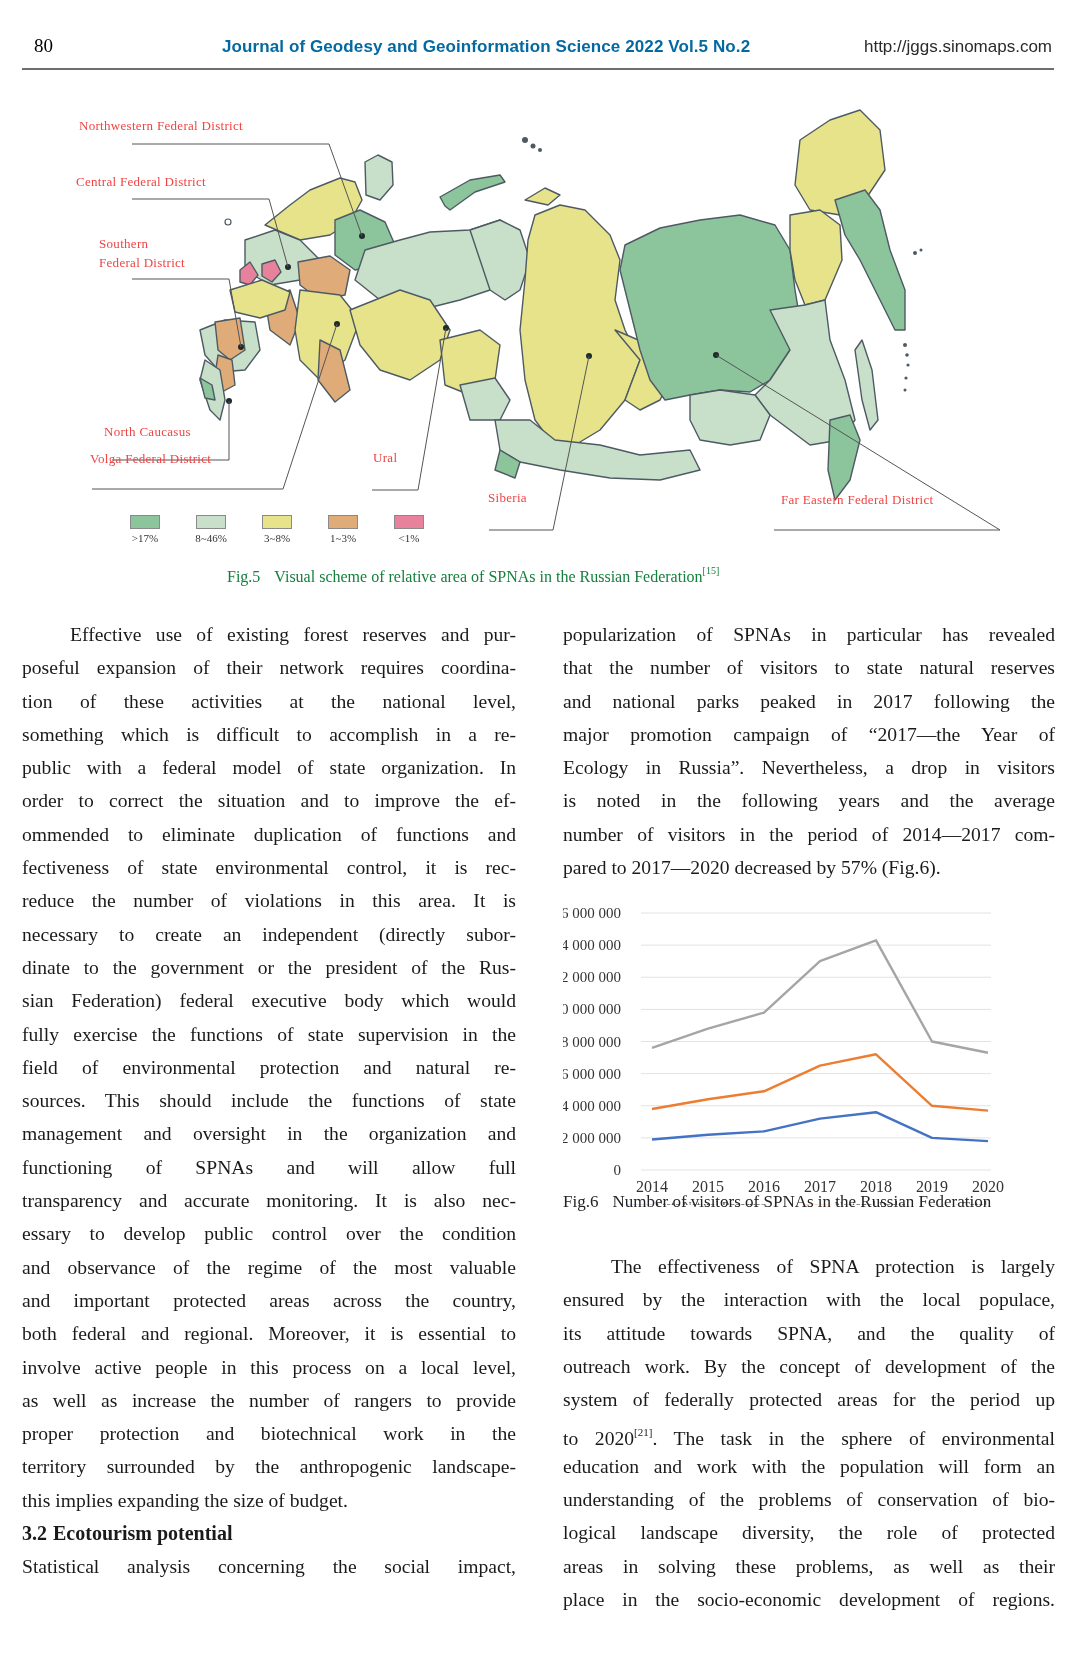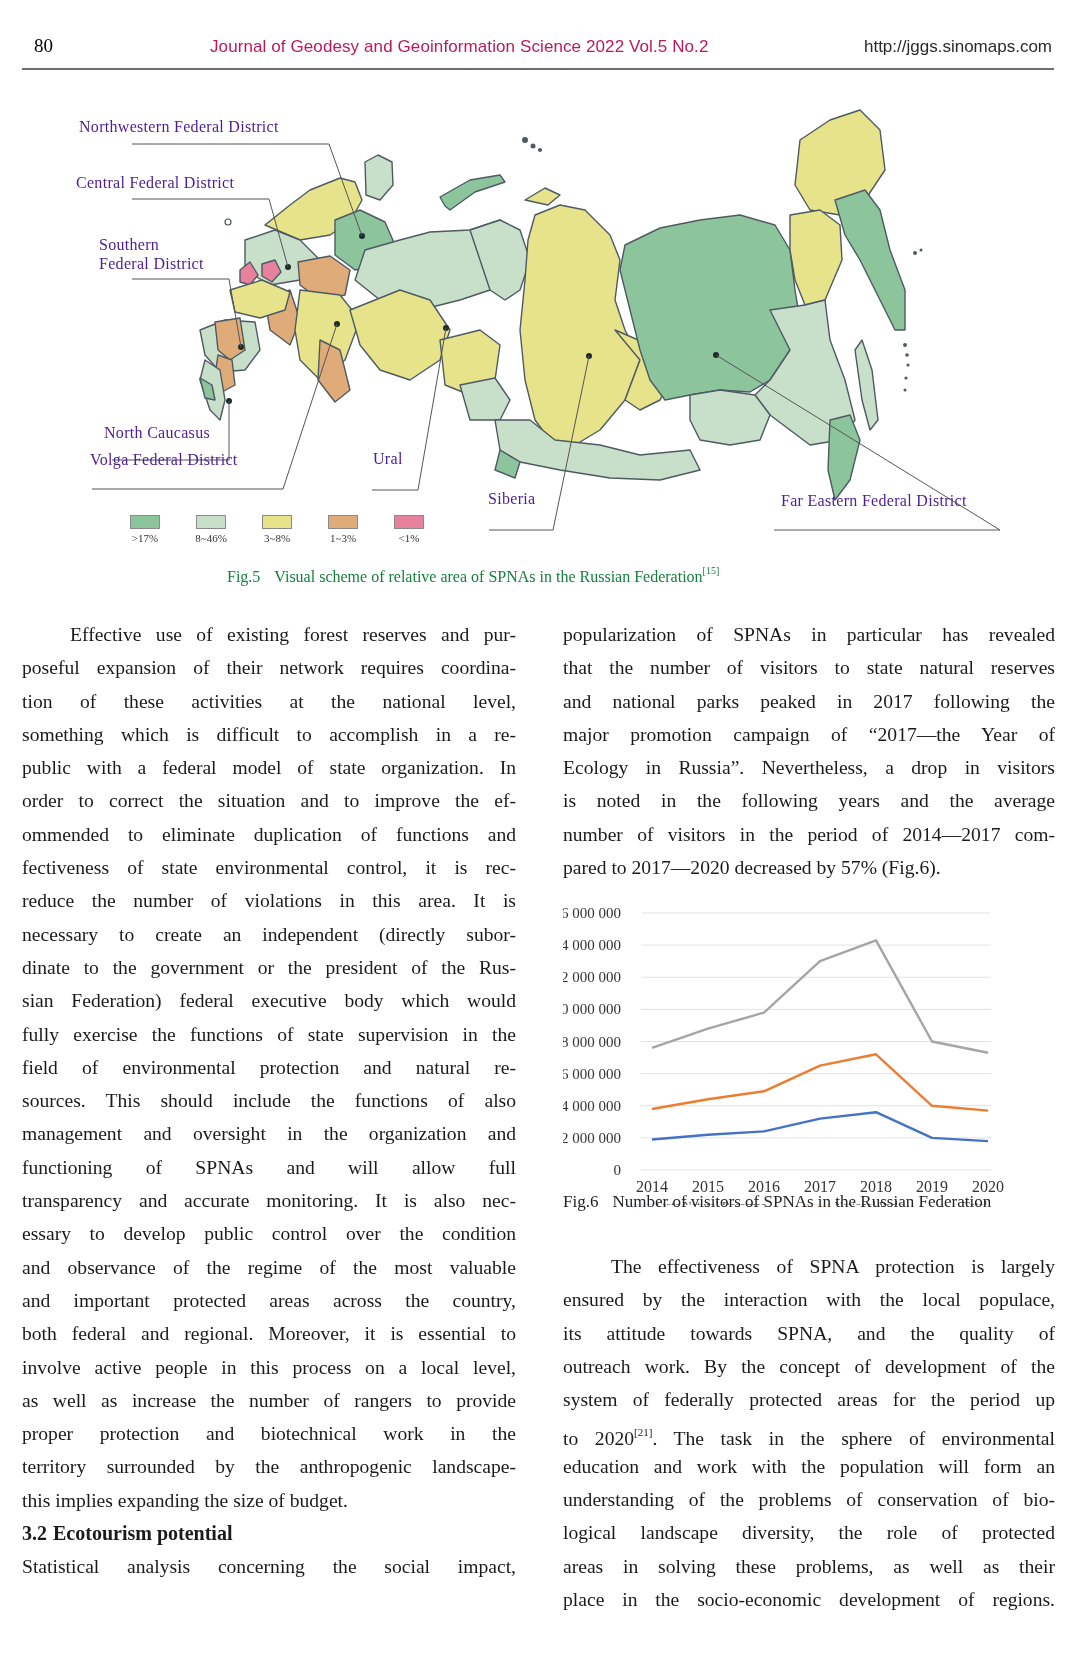--- a/index.html
+++ b/index.html
@@ -2,27 +2,27 @@
 <html><head>
 <meta charset="utf-8">
 <style>
   * { box-sizing: border-box; margin: 0; padding: 0; }
   html, body { width: 1080px; height: 1661px; background: #ffffff; overflow: hidden; }
   body { position: relative; font-family: "Liberation Serif", "DejaVu Serif", serif; color: #1a1a1a; }
 
   
   .running-head { position: absolute; left: 22px; right: 26px; top: 30px; height: 40px; border-bottom: 2px solid #6e6e6e; font-family: "Liberation Sans", "DejaVu Sans", sans-serif; }
   .rh-page { position: absolute; left: 12px; top: 5px; font-size: 19px; color: #000000; font-family: "Liberation Serif", serif; }
-  .rh-journal { position: absolute; left: 188px; top: 7px; font-size: 17px; color: #be185d; letter-spacing: 0.1px; }
+  .rh-journal { position: absolute; left: 200px; top: 7px; font-size: 17px; color: #0369a1; letter-spacing: 0.1px; font-weight: bold; }
   .rh-url { position: absolute; right: 2px; top: 7px; font-size: 17px; color: #2a2a2a; }
 
   
   .fig5 { position: absolute; left: 0; top: 78px; width: 1080px; height: 510px; }
   .map-svg { position: absolute; left: 0; top: 0; }
-  .map-label { position: absolute; font-size: 16px; color: #4c1d95; white-space: nowrap; letter-spacing: 0.3px; }
+  .map-label { position: absolute; font-size: 13px; color: #ef4444; white-space: nowrap; letter-spacing: 0.3px; }
   .legend { position: absolute; left: 126px; top: 437px; display: flex; gap: 28px; }
   .legend-item { display: flex; flex-direction: column; align-items: center; width: 38px; }
   .legend-swatch { width: 30px; height: 14px; border: 1px solid #8a8a8a; }
   .legend-text { font-size: 11px; color: #333; margin-top: 3px; white-space: nowrap; }
   .fig-caption { position: absolute; font-size: 16px; color: #15803d; white-space: nowrap; }
   .fig-caption .fig-num { margin-right: 14px; }
   .fig-caption sup { font-size: 10px; vertical-align: 8px; }
 
   
   .col { position: absolute; font-size: 19.6px; line-height: 33.3px; text-align: justify; }
@@ -210,21 +210,21 @@
     <span class="line">public with a federal model of state organization. In</span>
     <span class="line">order to correct the situation and to improve the ef-</span>
     <span class="line">ommended to eliminate duplication of functions and</span>
     <span class="line">fectiveness of state environmental control, it is rec-</span>
     <span class="line">reduce the number of violations in this area. It is</span>
     <span class="line">necessary to create an independent (directly subor-</span>
     <span class="line">dinate to the government or the president of the Rus-</span>
     <span class="line">sian Federation) federal executive body which would</span>
     <span class="line">fully exercise the functions of state supervision in the</span>
     <span class="line">field of environmental protection and natural re-</span>
-    <span class="line">sources. This should include the functions of also</span>
+    <span class="line">sources. This should include the functions of state</span>
     <span class="line">management and oversight in the organization and</span>
     <span class="line">functioning of SPNAs and will allow full</span>
     <span class="line">transparency and accurate monitoring. It is also nec-</span>
     <span class="line">essary to develop public control over the condition</span>
     <span class="line">and observance of the regime of the most valuable</span>
     <span class="line">and important protected areas across the country,</span>
     <span class="line">both federal and regional. Moreover, it is essential to</span>
     <span class="line">involve active people in this process on a local level,</span>
     <span class="line">as well as increase the number of rangers to provide</span>
     <span class="line">proper protection and biotechnical work in the</span>

